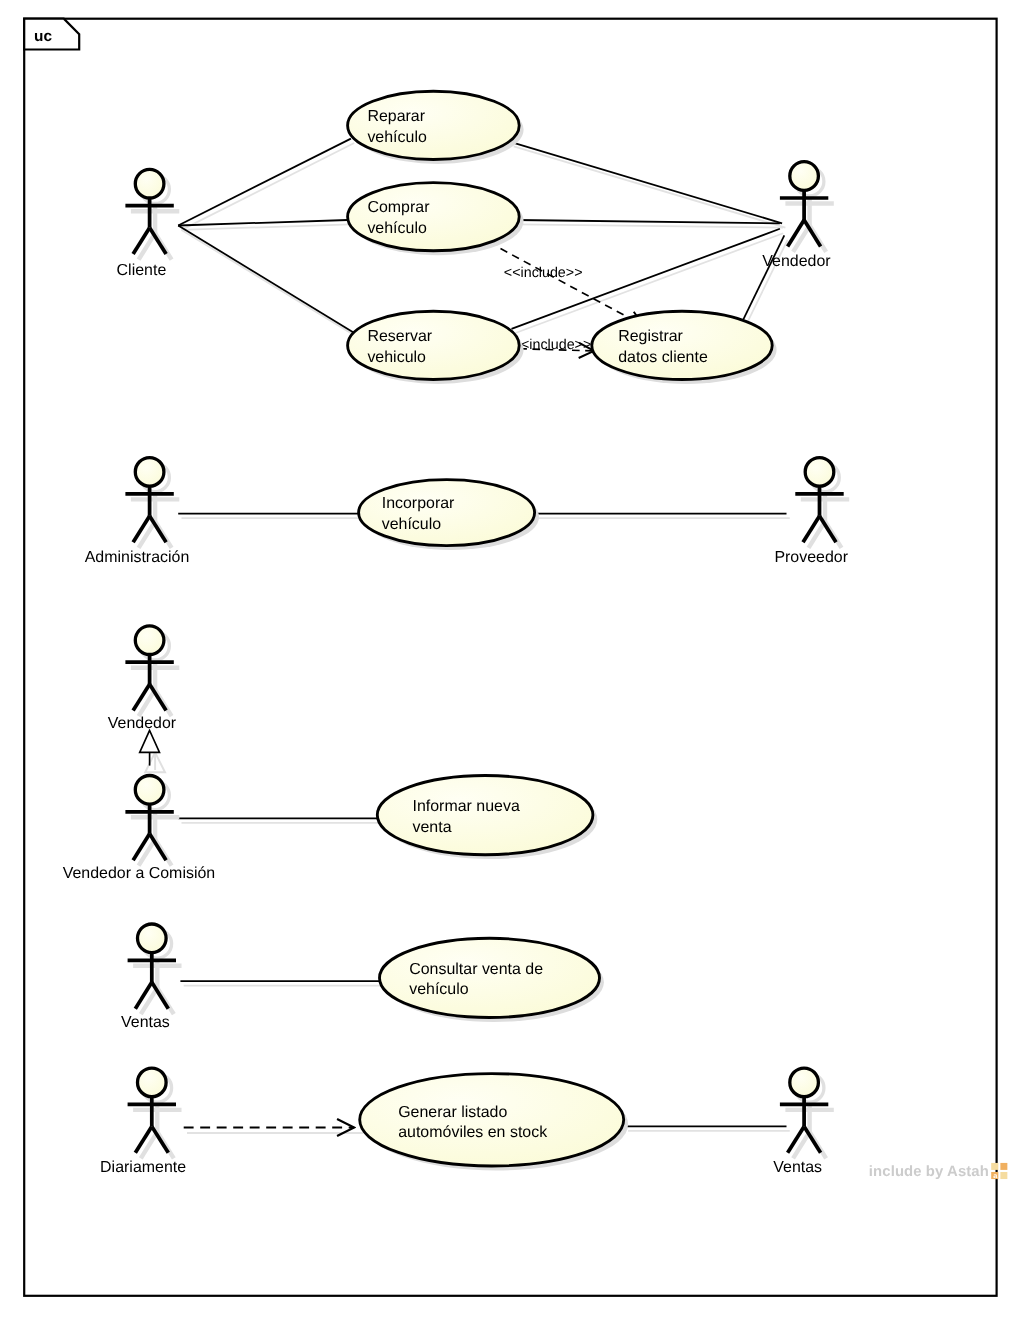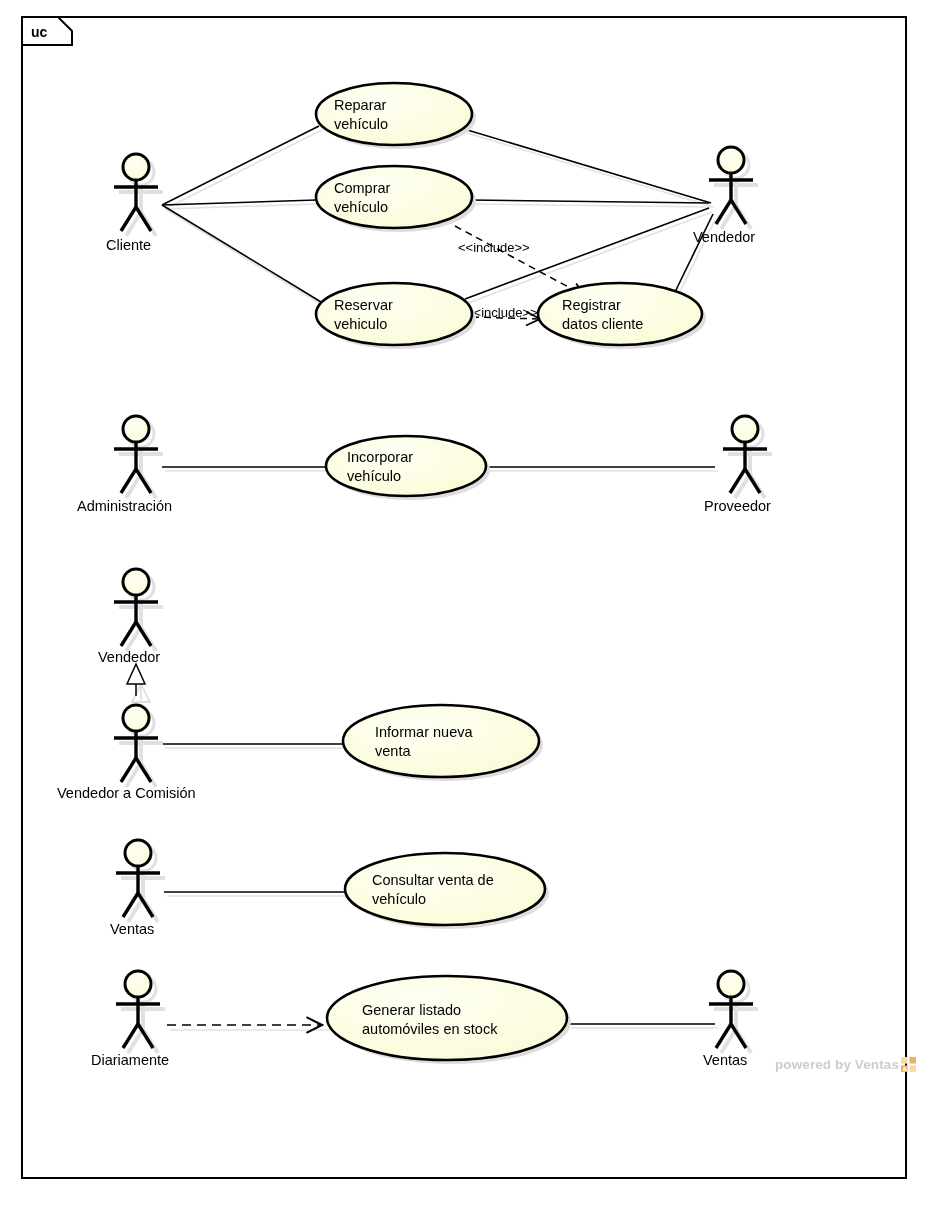--- a/index.html
+++ b/index.html
@@ -368,21 +368,21 @@
       <line x1="709" y1="1004" x2="753" y2="1004"></line>
       <line x1="731" y1="1024" x2="716" y2="1048"></line>
       <line x1="731" y1="1024" x2="746" y2="1048"></line>
     </g>
     <text class="actor-label" x="703" y="1065">Ventas</text>
   </g>
 
 </svg>
 
 <div class="watermark">
-  <span>powered by Ventas</span>
+  <span>include by Astah</span>
   <span class="watermark-logo">
     <svg viewBox="0 0 16 16" width="15" height="15" xmlns="http://www.w3.org/2000/svg">
       <rect x="0" y="0" width="7" height="7" fill="#F5DCA0"></rect>
       <rect x="9" y="0" width="7" height="7" fill="#F0B060"></rect>
       <rect x="0" y="9" width="7" height="7" fill="#F0B060"></rect>
       <rect x="9" y="9" width="7" height="7" fill="#F5DCA0"></rect>
       <text x="2" y="15" font-family="'Liberation Sans',sans-serif" font-size="7" fill="#FFFFFF">a</text>
     </svg>
   </span>
 </div>

